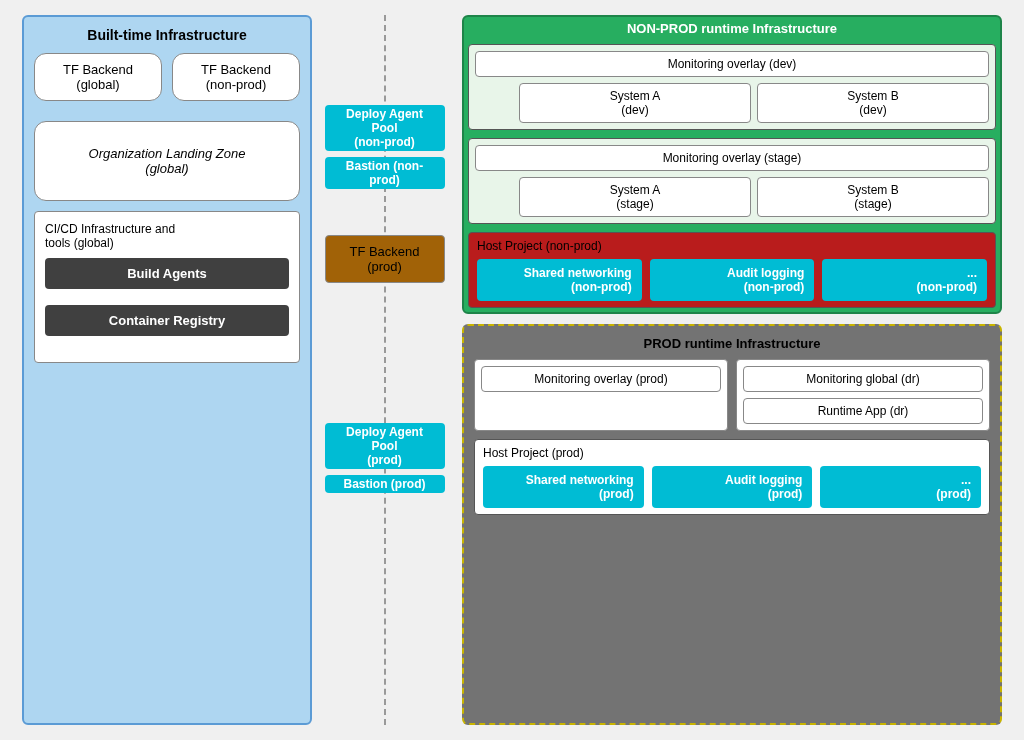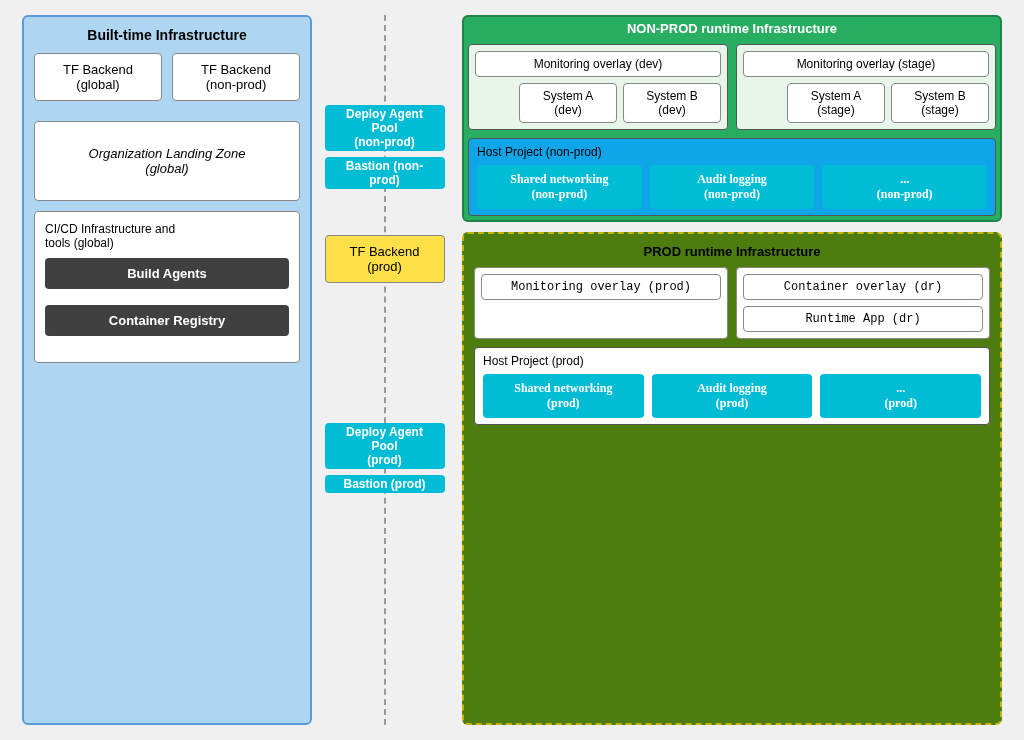--- a/index.html
+++ b/index.html
@@ -35,21 +35,21 @@
     .left-panel .panel-title {
       font-weight: bold;
       font-size: 14px;
       text-align: center;
       margin-bottom: 10px;
       color: #000;
     }
     .white-box {
       background: white;
       border: 1.5px solid #888;
-      border-radius: 4px;
+      border-radius: 12px;
       padding: 8px 10px;
       margin-bottom: 10px;
       text-align: center;
       color: #000;
     }
     .blue-box {
       background: #404040;
       border: none;
       border-radius: 4px;
       padding: 8px 1px;
@@ -85,21 +85,21 @@
     }
     .dashed-divider {
       position: absolute;
       left: 50%;
       top: 0;
       bottom: 0;
       border-left: 2px dashed #999;
       transform: translateX(-50%);
     }
     .mid-white-box {
-      background: #fde047;
+      background: #a16207;
       border: 1.5px solid #888;
       border-radius: 4px;
       padding: 8px 10px;
       margin-bottom: 10px;
       text-align: center;
       color: #000;
       width: 120px;
       position: relative;
       z-index: 1;
     }
@@ -150,20 +150,21 @@
       font-weight: bold;
       font-size: 13px;
       color: white;
       text-align: center;
       margin-bottom: 8px;
     }
     .nonprod-inner {
       display: flex;
       gap: 8px;
       margin-bottom: 8px;
+      flex-direction: column;
     }
     .green-inner-white {
       background: #e8f5e9;
       border: 1.5px solid #555;
       border-radius: 4px;
       flex: 1;
       padding: 6px;
     }
     .monitoring-box {
       background: white;
@@ -186,50 +187,49 @@
       border-radius: 4px;
       padding: 5px 6px;
       text-align: center;
       color: #000;
       font-size: 12px;
       flex: 1;
     }
 
     
     .host-project-box {
-      background: #0ea5e9;
+      background: #b91c1c;
       border: 1.5px solid #555;
       border-radius: 4px;
       padding: 6px 8px;
     }
     .host-project-title {
       font-size: 12px;
       color: #000;
       margin-bottom: 6px;
     }
     .host-row {
       display: flex;
       gap: 8px;
     }
     .host-blue-box {
       background: #00bcd4;
       border: none;
       border-radius: 4px;
       padding: 7px 10px;
-      text-align: center;
+      text-align: right;
       color: white;
       font-weight: bold;
       font-size: 12px;
       flex: 1;
-      font-family: Liberation Serif, serif;
     }
 
     
     .prod-section {
-      background: #4d7c0f;
+      background: #737373;
       border: 2.5px dashed #c8b400;
       border-radius: 6px;
       padding: 10px;
       flex: 1;
     }
     .prod-section .section-title {
       font-weight: bold;
       font-size: 13px;
       color: #000;
       text-align: center;
@@ -248,21 +248,20 @@
       padding: 6px;
     }
     .runtime-box {
       background: white;
       border: 1.5px solid #888;
       border-radius: 4px;
       padding: 5px 8px;
       text-align: center;
       color: #000;
       font-size: 12px;
-      font-family: Liberation Mono, monospace;
     }
     .host-project-prod-box {
       background: white;
       border: 1.5px solid #555;
       border-radius: 4px;
       padding: 6px 8px;
     }
   </style>
 </head>
 <body>
@@ -357,21 +356,21 @@
     <div class="prod-section">
       <div class="section-title">PROD runtime Infrastructure</div>
 
       <div class="prod-inner">
 
         <div class="prod-inner-white">
           <div class="runtime-box" style="margin-bottom:6px;">Monitoring overlay (prod)</div>
         </div>
 
         <div class="prod-inner-white">
-          <div class="runtime-box" style="margin-bottom:6px;">Container overlay (dr)</div>
+          <div class="runtime-box" style="margin-bottom:6px;">Monitoring global (dr)</div>
           <div class="runtime-box">Runtime App (dr)</div>
         </div>
       </div>
 
       <div class="host-project-prod-box">
         <div class="host-project-title">Host Project (prod)</div>
         <div class="host-row">
           <div class="host-blue-box" style="white-space:pre-line;">Shared networking
 (prod)</div>
           <div class="host-blue-box" style="white-space:pre-line;">Audit logging

